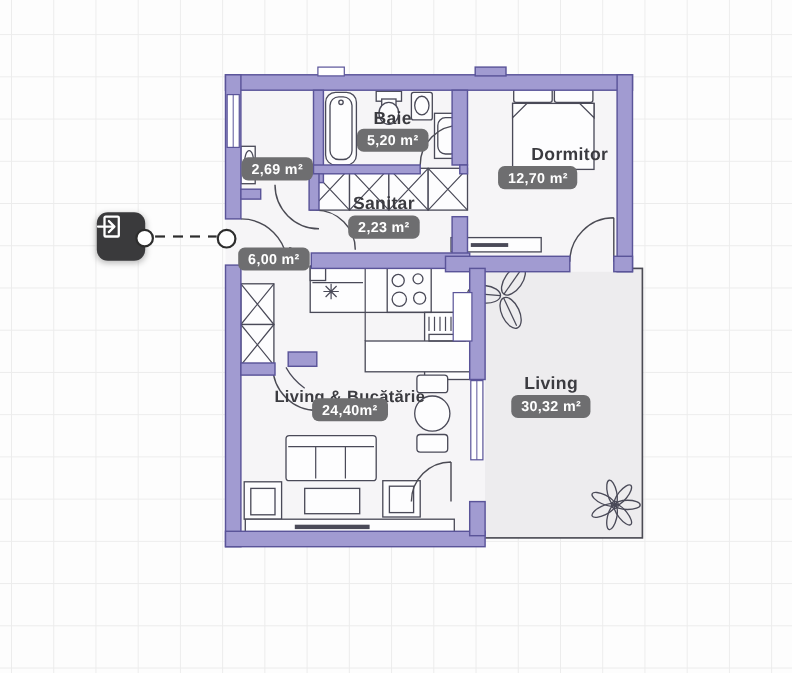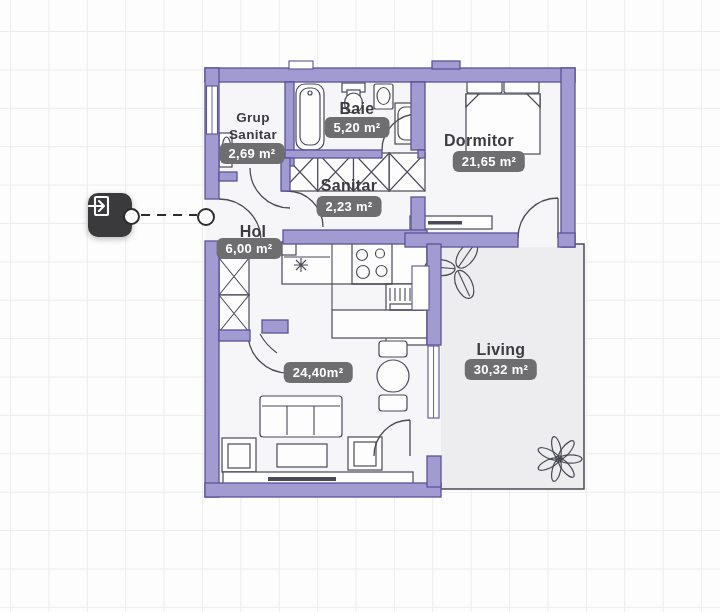--- a/index.html
+++ b/index.html
@@ -219,35 +219,35 @@
   <g>
     <rect class="win" x="206.5" y="86" width="11" height="48"></rect>
     <line x1="212" y1="86" x2="212" y2="134" stroke="var(--wall-stroke,#5a5499)" stroke-width="0.9"></line>
     <rect class="win" x="428" y="346" width="11" height="72"></rect>
     <line x1="433.5" y1="346" x2="433.5" y2="418" stroke="var(--wall-stroke,#5a5499)" stroke-width="0.9"></line>
     <rect class="win" x="412" y="266" width="17" height="44"></rect>
     <rect class="win" x="289" y="61" width="24" height="8"></rect>
   </g>
 </svg>
 
-<div class="room-label wrap" style="left:253px;top:110px">Grup Sanitar</div>
 <div class="area-badge" style="left:252px;top:143px">2,69 m²</div>
 
 <div class="room-label" style="left:357px;top:99px">Baie</div>
 <div class="area-badge" style="left:357px;top:117px">5,20 m²</div>
 
-<div class="room-label" style="left:479px;top:131px">Dormitor</div>
-<div class="area-badge" style="left:489px;top:151px">21,65 m²</div>
+<div class="room-label" style="left:518px;top:131px">Dormitor</div>
+<div class="area-badge" style="left:489px;top:151px">12,70 m²</div>
 
 <div class="room-label" style="left:349px;top:176px">Sanitar</div>
 <div class="area-badge" style="left:349px;top:196px">2,23 m²</div>
 
 <div class="room-label" style="left:253px;top:222px">Hol</div>
-<div class="area-badge" style="left:249px;top:238px">6,00 m²</div>
-
+<div class="area-badge" style="left:249px;top:225px">6,00 m²</div>
+
+<div class="room-label big" style="left:318px;top:352px">Living &amp; Bucătărie</div>
 <div class="area-badge" style="left:318px;top:362px">24,40m²</div>
 
 <div class="room-label" style="left:501px;top:340px">Living</div>
 <div class="area-badge" style="left:501px;top:359px">30,32 m²</div>
 
 <div class="entry-btn">
   <svg width="26" height="26" viewBox="0 0 26 26">
     <rect x="7" y="4" width="13" height="18" rx="1" fill="none" stroke="#ffffff" stroke-width="2.1"></rect>
     <path d="M1,13 H16 M11,8 L16,13 L11,18" fill="none" stroke="#ffffff" stroke-width="2.1" stroke-linecap="round" stroke-linejoin="round"></path>
   </svg>

